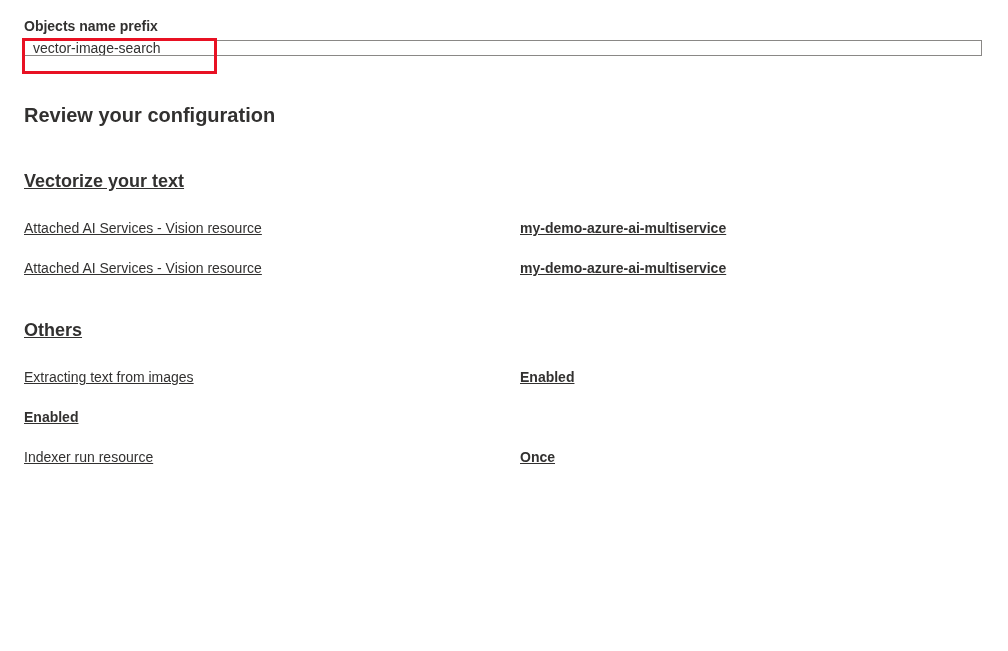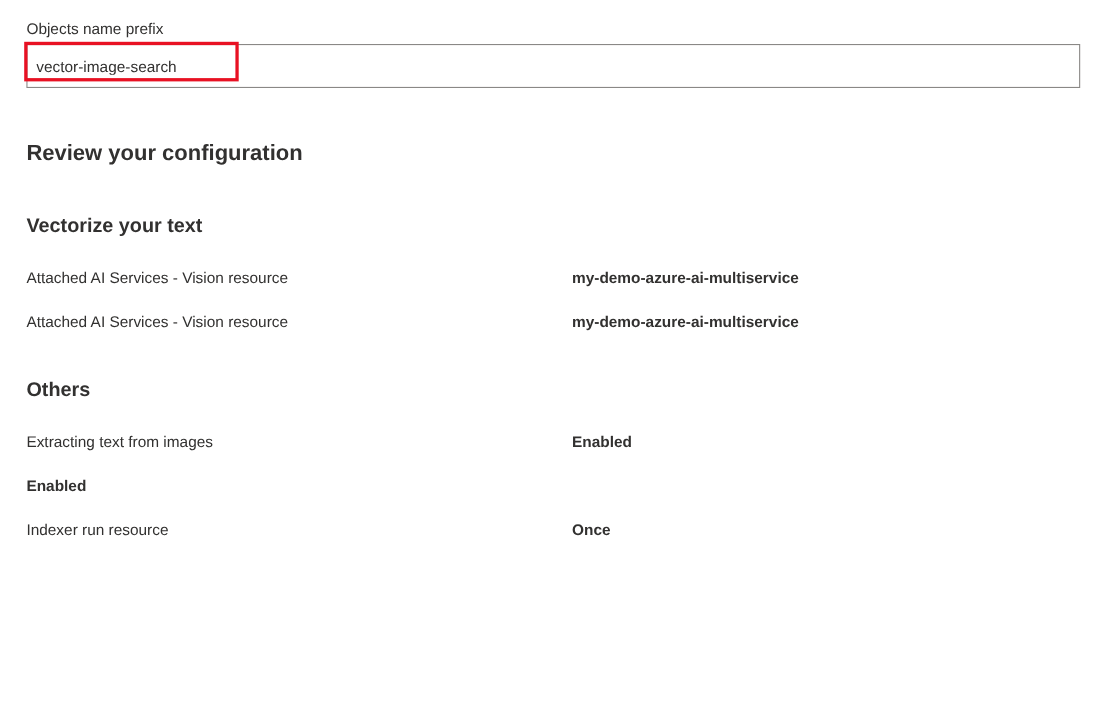--- a/index.html
+++ b/index.html
@@ -11,29 +11,29 @@
       font-family: 'Segoe UI', Tahoma, Geneva, Verdana, sans-serif;
       background: #ffffff;
       color: #323130;
       padding: 18px 24px;
       font-size: 14px;
     }
     .field-label {
       font-size: 14px;
       color: #323130;
       margin-bottom: 6px;
-      font-weight: 400;
+      font-weight: 700;
     }
     .input-wrapper {
       position: relative;
       margin-bottom: 48px;
     }
     .text-input {
       width: 958px;
-      height: 40px;
+      height: 16px;
       border: 1px solid #8a8886;
       padding: 4px 8px;
       font-size: 14px;
       font-family: inherit;
       color: #323130;
       background: #ffffff;
     }
     .highlight-box {
       position: absolute;
       top: -2px;
@@ -70,20 +70,21 @@
       font-weight: 400;
       color: #323130;
     }
     .config-value {
       font-size: 14px;
       font-weight: 600;
       color: #323130;
     }
     .section-group {
       margin-top: 44px;
+      text-decoration: underline;
     }
   </style>
 </head>
 <body>
 
 <div class="field-label">Objects name prefix</div>
 <div class="input-wrapper">
   <input type="text" class="text-input" value="vector-image-search" style="">
   <div class="highlight-box"></div>
 </div>

